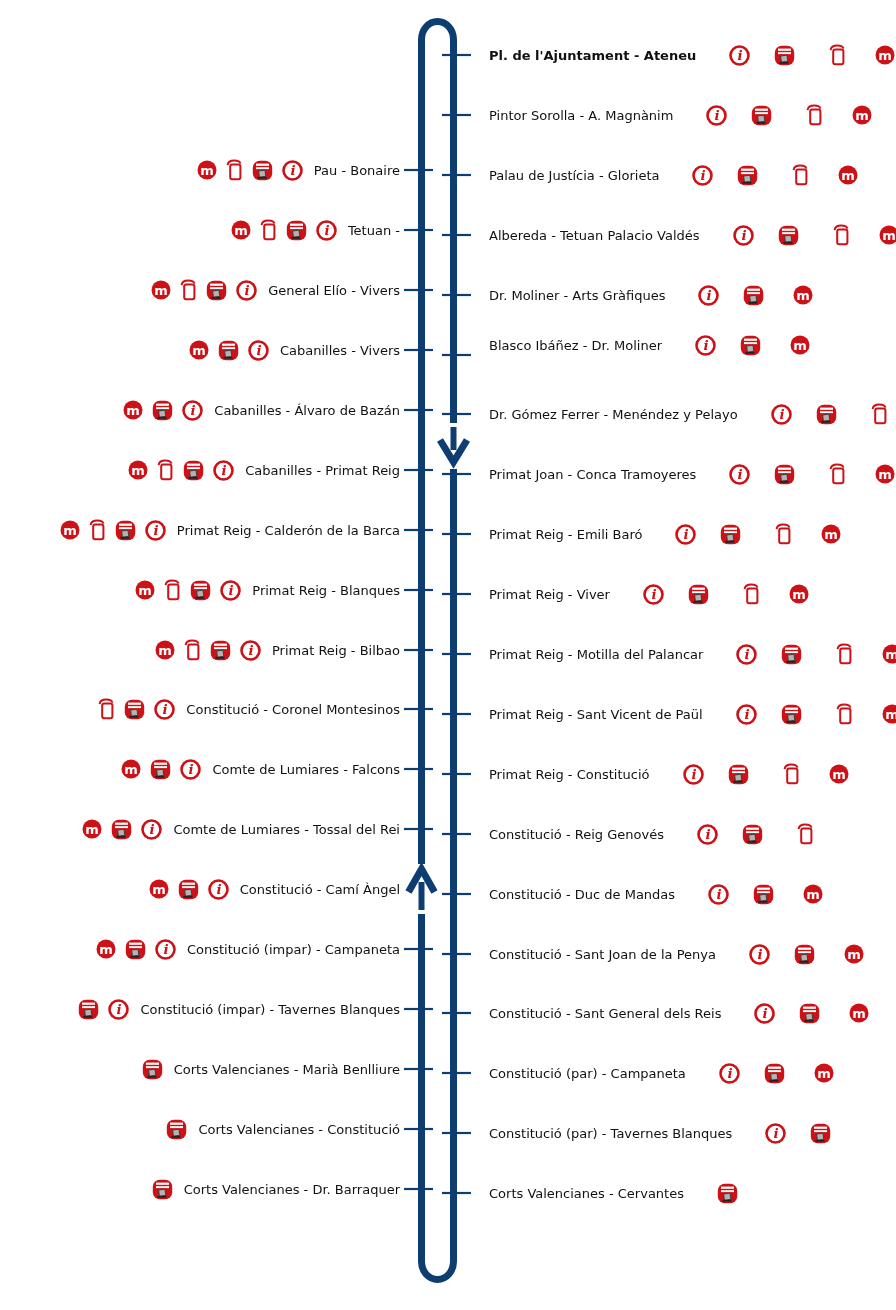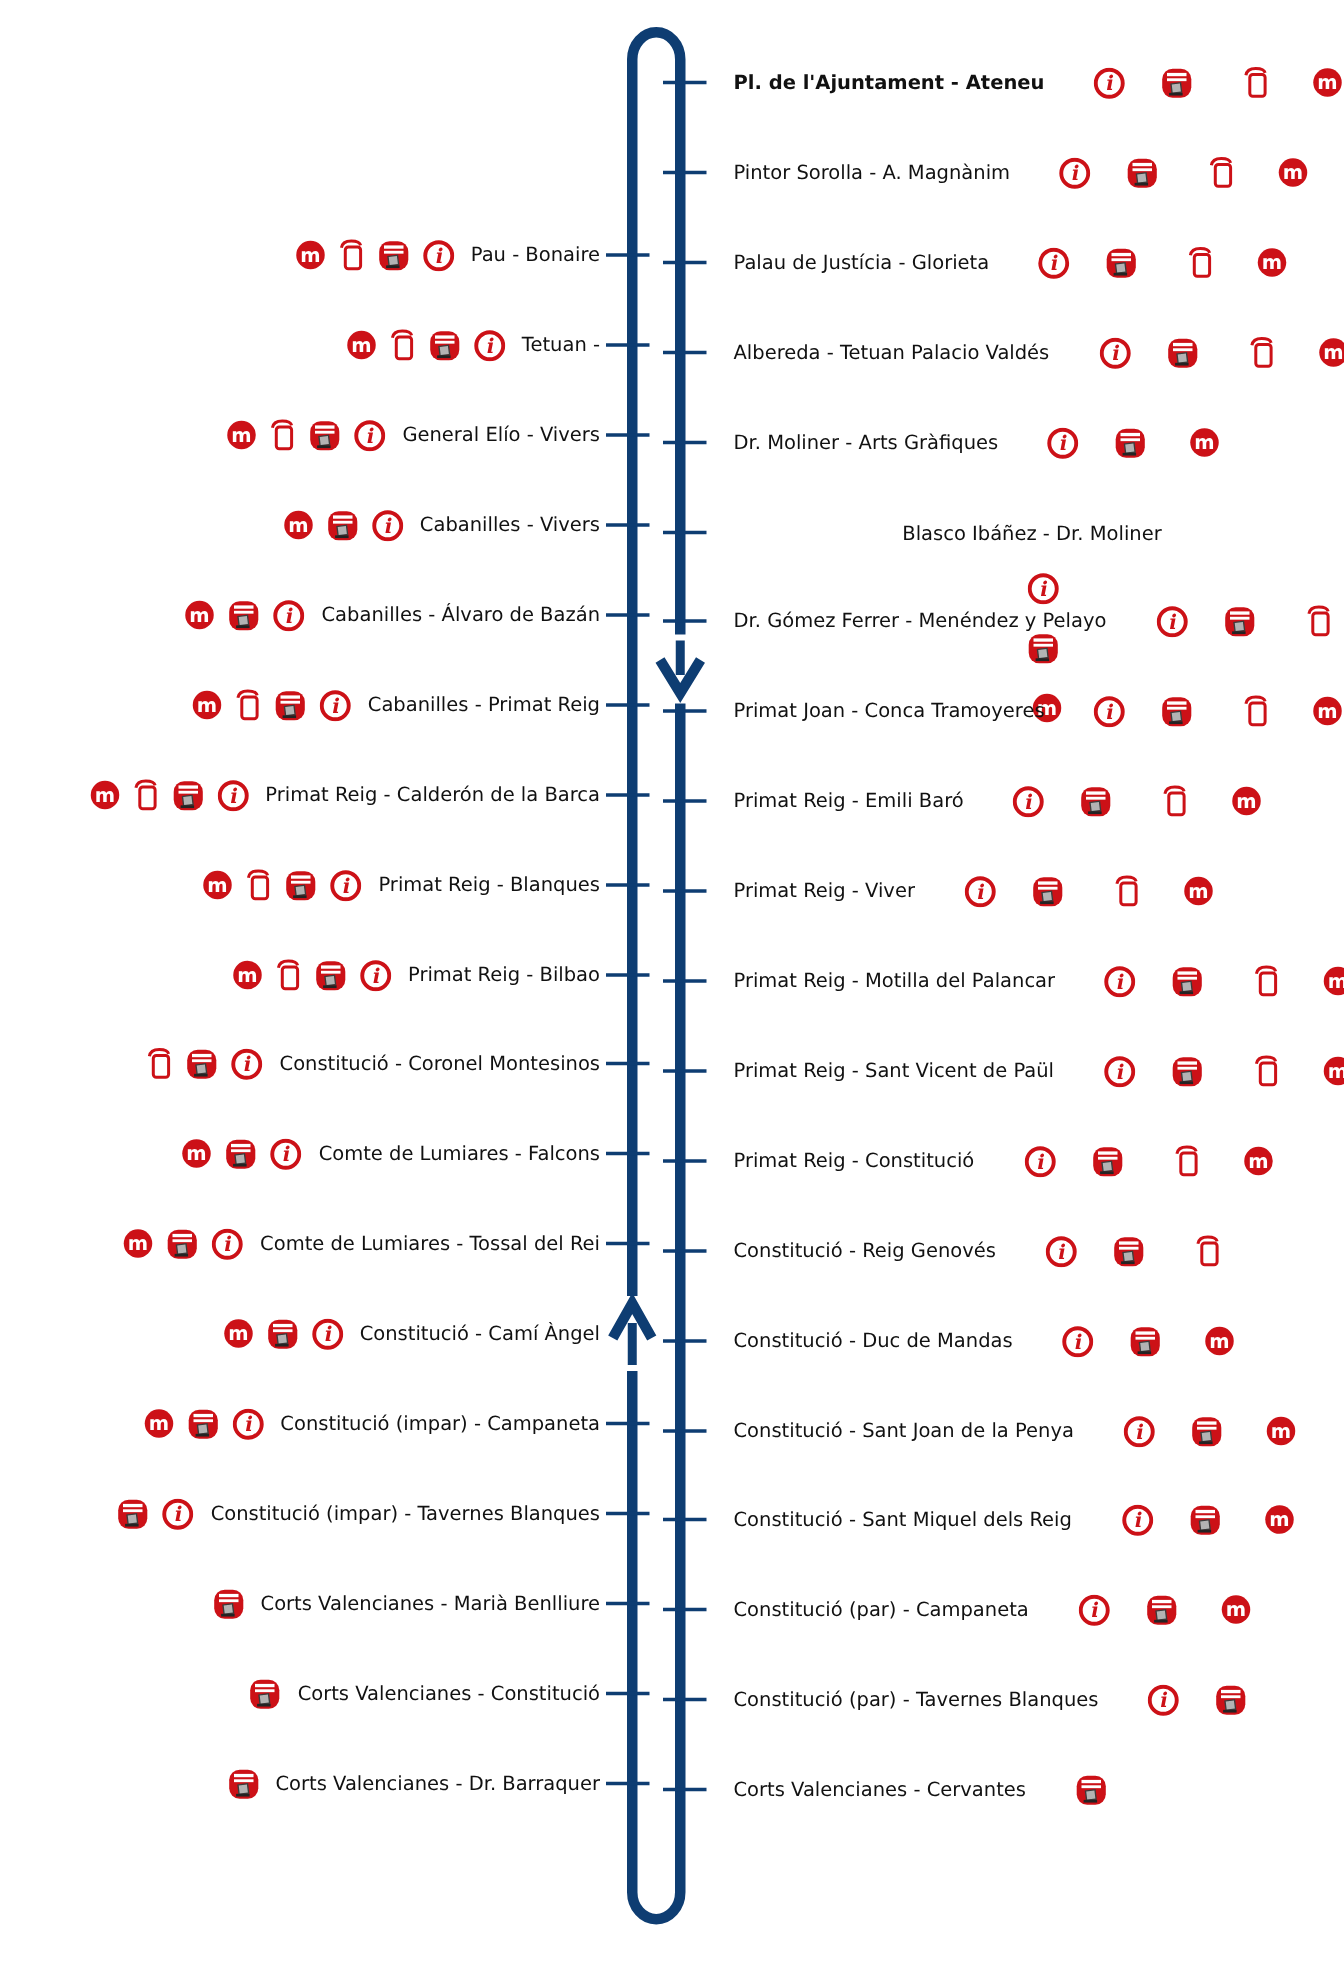--- a/index.html
+++ b/index.html
@@ -650,21 +650,21 @@
             <rect x="5.4" y="16.9" width="9" height="1.8" fill="#232323"></rect>
           </svg>
         </span>
         <span class="ic metro">
           <svg width="20" height="20" viewBox="0 0 20 20">
             <circle cx="10" cy="10" r="9.5" fill="#cc1117"></circle>
             <text x="10" y="14.6" text-anchor="middle" font-family="DejaVu Sans, sans-serif" font-size="13" font-weight="bold" fill="#fff">m</text>
           </svg>
         </span>
       </div>
-      <div class="row right" style="top: 350px; flex-direction: column;">
+      <div class="row right" style="top: 332px;">
         <span class="stop-label">Blasco Ibáñez - Dr. Moliner</span>
         <span class="ic info">
           <svg width="21" height="21" viewBox="0 0 21 21">
             <circle cx="10.5" cy="10.5" r="9" fill="#fff" stroke="#cc1117" stroke-width="2.6"></circle>
             <text x="11" y="15.2" text-anchor="middle" font-family="DejaVu Serif, serif" font-style="italic" font-weight="bold" font-size="13.5" fill="#cc1117">i</text>
           </svg>
         </span>
         <span class="ic busstop">
           <svg width="21" height="21" viewBox="0 0 21 21">
             <rect x="0.8" y="0.8" width="19.4" height="19.4" rx="7" fill="#cc1117"></rect>
@@ -957,21 +957,21 @@
           </svg>
         </span>
         <span class="ic metro">
           <svg width="20" height="20" viewBox="0 0 20 20">
             <circle cx="10" cy="10" r="9.5" fill="#cc1117"></circle>
             <text x="10" y="14.6" text-anchor="middle" font-family="DejaVu Sans, sans-serif" font-size="13" font-weight="bold" fill="#fff">m</text>
           </svg>
         </span>
       </div>
       <div class="row right" style="top: 1000px;">
-        <span class="stop-label">Constitució - Sant Miquel dels Reig</span>
+        <span class="stop-label">Constitució - Sant General dels Reis</span>
         <span class="ic info">
           <svg width="21" height="21" viewBox="0 0 21 21">
             <circle cx="10.5" cy="10.5" r="9" fill="#fff" stroke="#cc1117" stroke-width="2.6"></circle>
             <text x="11" y="15.2" text-anchor="middle" font-family="DejaVu Serif, serif" font-style="italic" font-weight="bold" font-size="13.5" fill="#cc1117">i</text>
           </svg>
         </span>
         <span class="ic busstop">
           <svg width="21" height="21" viewBox="0 0 21 21">
             <rect x="0.8" y="0.8" width="19.4" height="19.4" rx="7" fill="#cc1117"></rect>
             <rect x="4" y="3.6" width="13" height="2.2" fill="#fff"></rect>

